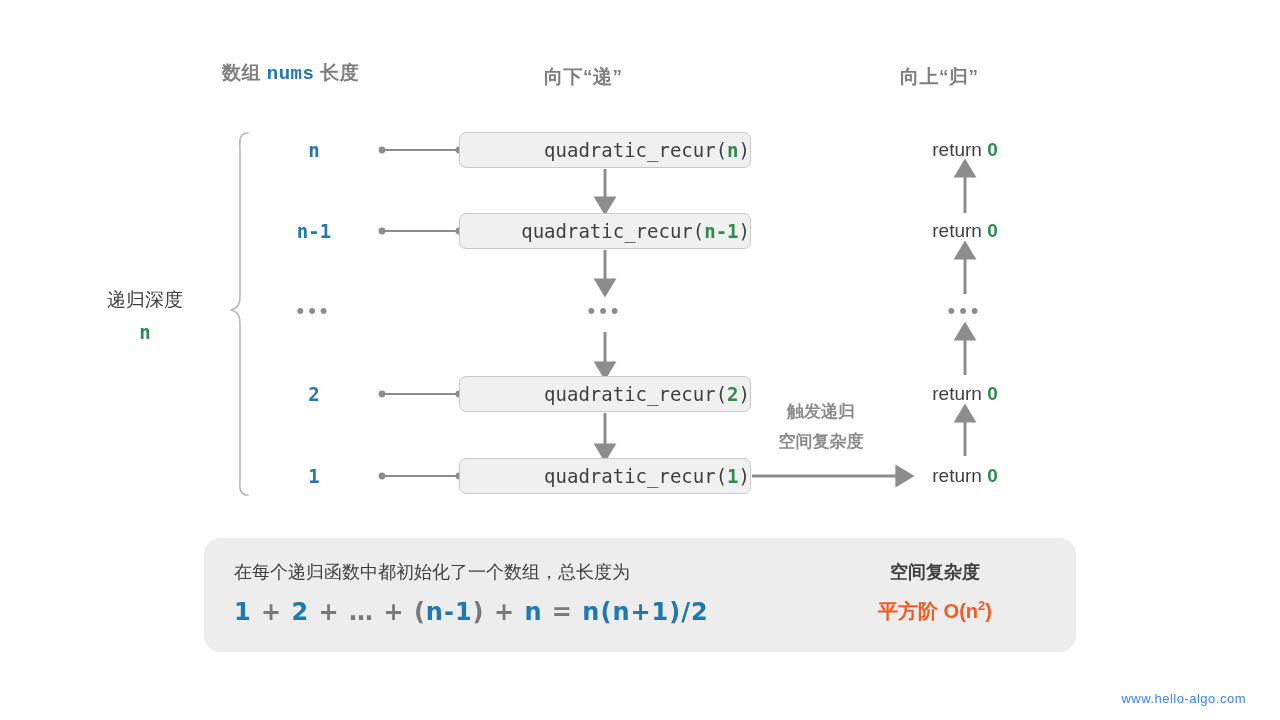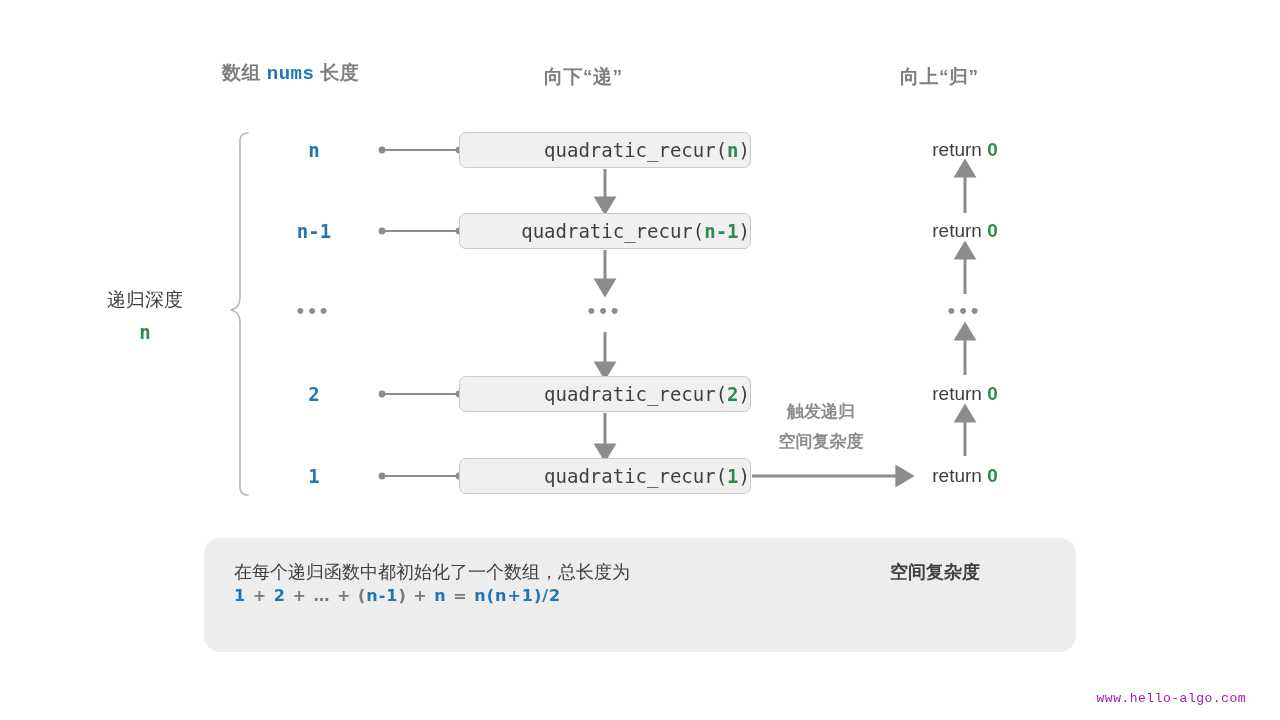--- a/index.html
+++ b/index.html
@@ -128,22 +128,22 @@
     left: 30px;
     top: 22px;
     width: 580px;
   }
   .summary-line1 {
     font-size: 18px;
     color: #3f3f3f;
     white-space: nowrap;
   }
   .summary-formula {
-    margin-top: 2px;
-    font-size: 16px;
+    margin-top: 14px;
+    font-size: 24px;
     font-weight: bold;
     color: #7a7a7a;
     font-family: "DejaVu Sans", "Liberation Sans", sans-serif;
     white-space: nowrap;
     letter-spacing: 1px;
   }
   .summary-formula .v {
     color: #1f77b4;
     font-weight: bold;
   }
@@ -173,23 +173,23 @@
   }
   .summary-right .value sup {
     font-size: 0.65em;
   }
 
   
   .watermark {
     position: absolute;
     right: 34px;
     bottom: 14px;
-    font-family: Liberation Mono, monospace;
+    font-family: Liberation Sans, sans-serif;
     font-size: 13px;
-    color: #a21caf;
+    color: #3b82f6;
     letter-spacing: 0.5px;
   }
 
   svg.overlay {
     position: absolute;
     left: 0;
     top: 0;
     width: 1280px;
     height: 720px;
     pointer-events: none;
@@ -339,18 +339,21 @@
         <span class="op">(</span><span class="v">n-1</span><span class="op">)</span>
         <span class="op">+</span>
         <span class="v">n</span>
         <span class="op">=</span>
         <span class="v">n(n+1)/2</span>
       </div>
     </div>
 
     <div class="summary-right">
       <div class="label">空间复杂度</div>
+      <div class="value">
+        <span>平方阶  O(n</span><sup>2</sup><span>)</span>
+      </div>
     </div>
   </div>
 
   <div class="watermark">www.hello-algo.com</div>
 
 </div>
 
 </body></html>

